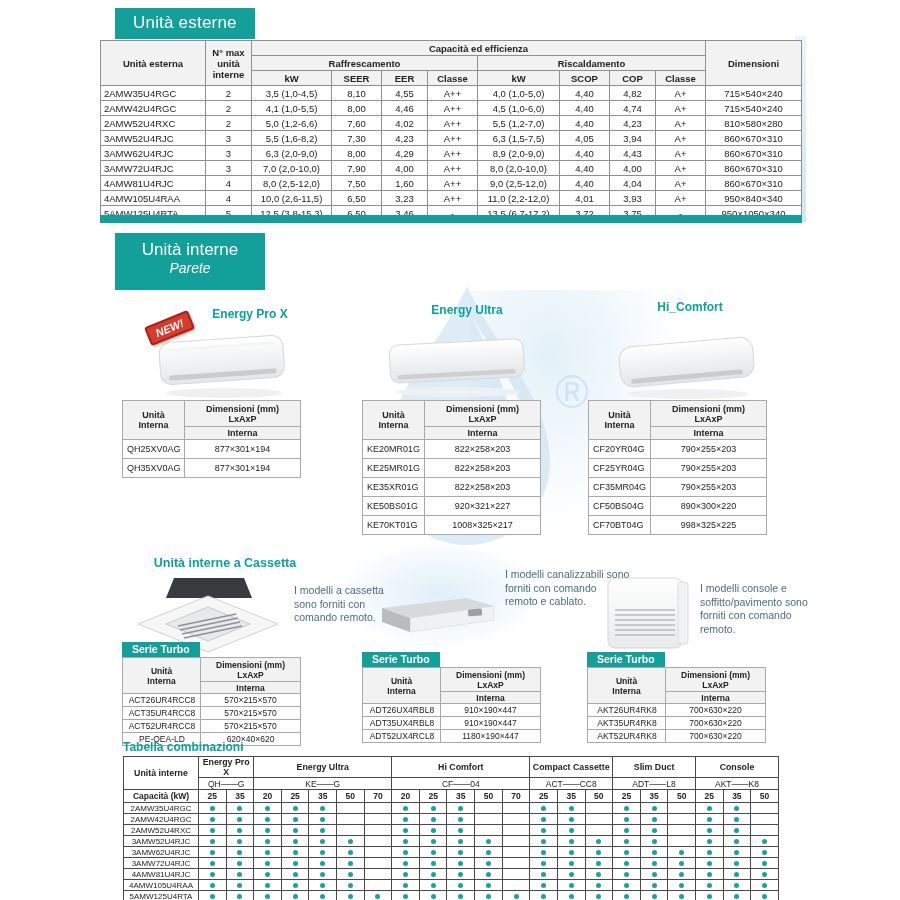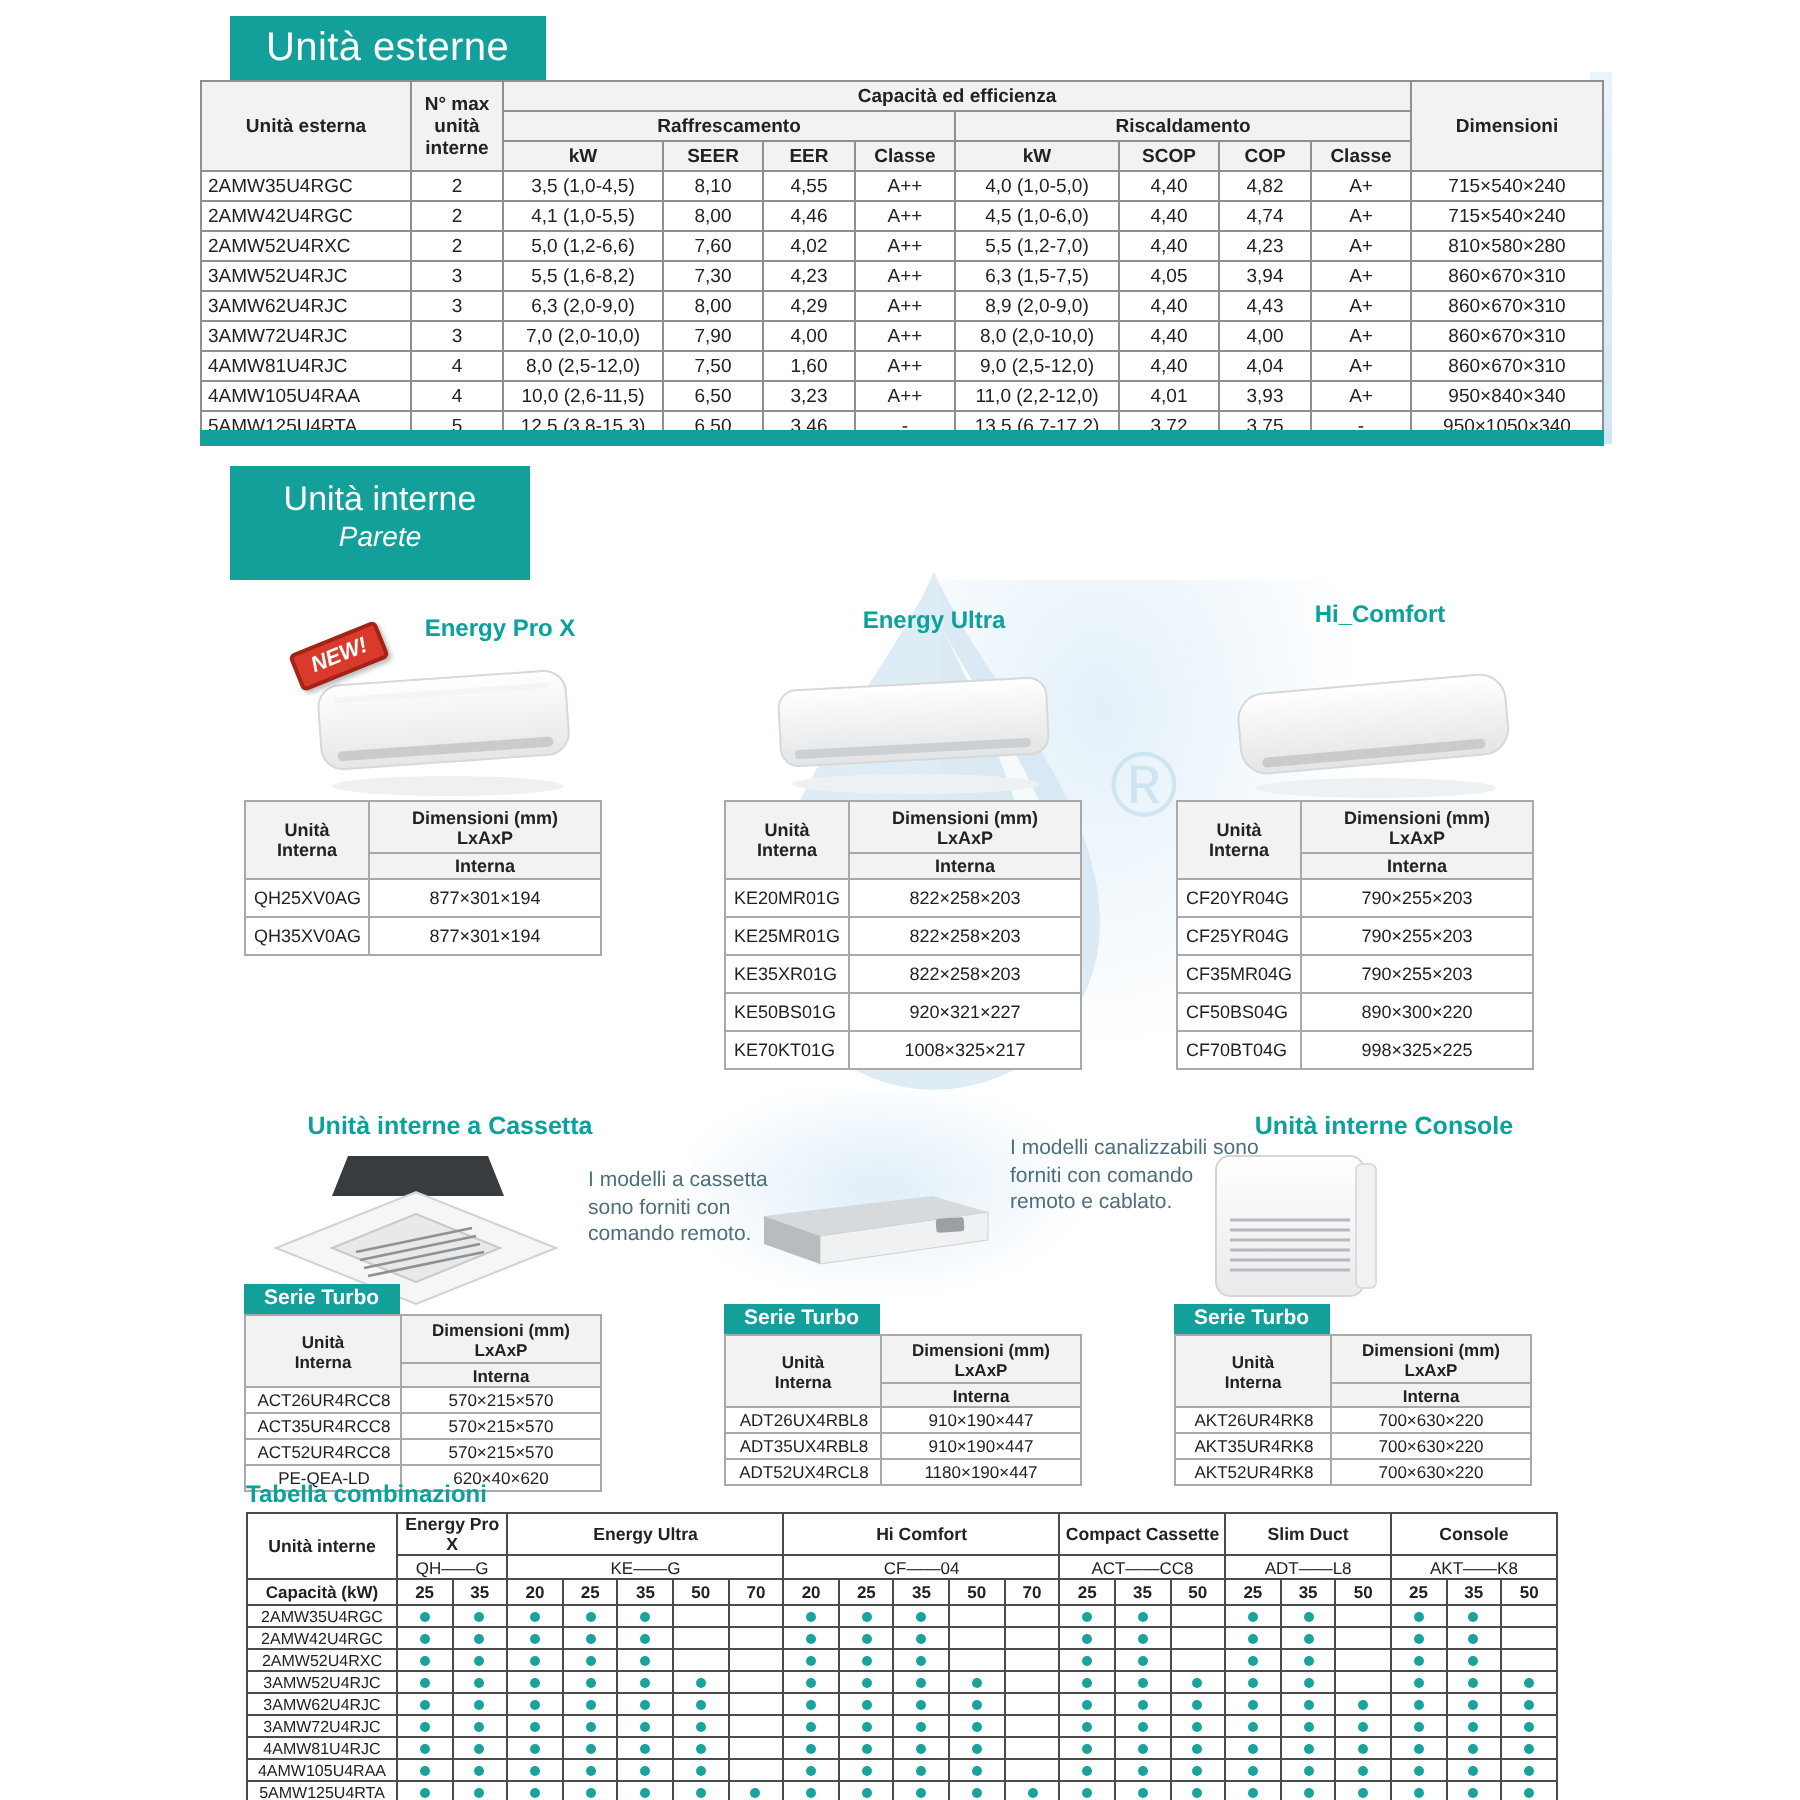--- a/index.html
+++ b/index.html
@@ -1,21 +1,21 @@
 <!DOCTYPE html>
 <html><head>
 <meta charset="utf-8">
 <style>
   *{margin:0;padding:0;box-sizing:border-box}
   html,body{background:#fff}
   .page{position:relative;width:900px;height:900px;background:#fff;overflow:hidden;
         font-family:"Liberation Sans",sans-serif;color:#222}
 
   .teal{background:#13a09a;color:#fff}
-  .sec-title{position:absolute;left:115px;top:8px;padding:5px 18px 6px;font-size:20px;letter-spacing:.2px}
+  .sec-title{position:absolute;left:115px;top:8px;padding:5px 18px 6px;font-size:17px;letter-spacing:.2px}
   .indoor-box{position:absolute;left:115px;top:233px;width:150px;height:57px;text-align:center;padding-top:7px}
   .indoor-box .l1{font-size:17px;line-height:1.15}
   .indoor-box .l2{font-size:14px;font-style:italic}
 
   table{border-collapse:collapse;table-layout:fixed}
   td{overflow:hidden}
 
   
   .otable{position:absolute;left:100px;top:40px;width:702px;font-size:9.5px}
   .otable td{border:1px solid #8f8f8f;text-align:center;vertical-align:middle;padding:1px 2px;height:15px;background:#fff}
@@ -384,21 +384,20 @@
           <td>890×300×220</td>
         </tr>
         <tr class="d">
     <td class="mdl">CF70BT04G</td>
           <td>998×325×225</td>
         </tr>
       </tbody>
     </table>
 
   <div class="stitle" style="left:105px;top:556px">Unità interne a Cassetta</div>
-  <div class="stitle" style="left:572px;top:556px">Unità interne Console</div>
 
   <svg class="pimg" style="left:132px;top:570px" width="150" height="90" viewBox="0 0 150 90">
     <polygon points="42,8 112,8 120,28 34,28" fill="#393c3f"></polygon>
     <g transform="translate(76,54)">
       <polygon points="-70,0 0,-28 70,0 0,28" fill="#f6f6f7" stroke="#d2d2d2"></polygon>
       <polygon points="-42,0 0,-17 42,0 0,17" fill="#e8e9ea" stroke="#c9c9c9"></polygon>
       <g stroke="#8f9294" stroke-width="1.4">
         <line x1="-30" y1="2" x2="28" y2="-10"></line>
         <line x1="-28" y1="6" x2="30" y2="-6"></line>
         <line x1="-26" y1="10" x2="32" y2="-2"></line>
@@ -428,20 +427,21 @@
         <line x1="17" y1="43" x2="77" y2="43"></line>
       <line x1="17" y1="48" x2="77" y2="48"></line>
         <line x1="17" y1="53" x2="77" y2="53"></line>
       <line x1="17" y1="58" x2="77" y2="58"></line>
         <line x1="17" y1="63" x2="77" y2="63"></line>
     </g>
   </svg>
 
   <div class="sdesc" style="left:294px;top:584px;width:110px">I modelli a cassetta sono forniti con comando remoto.</div>
   <div class="sdesc" style="left:505px;top:568px;width:125px">I modelli canalizzabili sono forniti con comando remoto e cablato.</div>
+  <div class="sdesc" style="left:700px;top:582px;width:115px">I modelli console e soffitto/pavimento sono forniti con comando remoto.</div>
 
   <div class="serielbl teal" style="left:122px;top:642px">Serie Turbo</div>
   <div class="serielbl teal" style="left:362px;top:652px">Serie Turbo</div>
   <div class="serielbl teal" style="left:587px;top:652px">Serie Turbo</div>
 
   <table class="stable" id="stable0" style="left:122px;top:657px">
       <colgroup>
         <col style="width:78px">
         <col style="width:100px">
       </colgroup>

